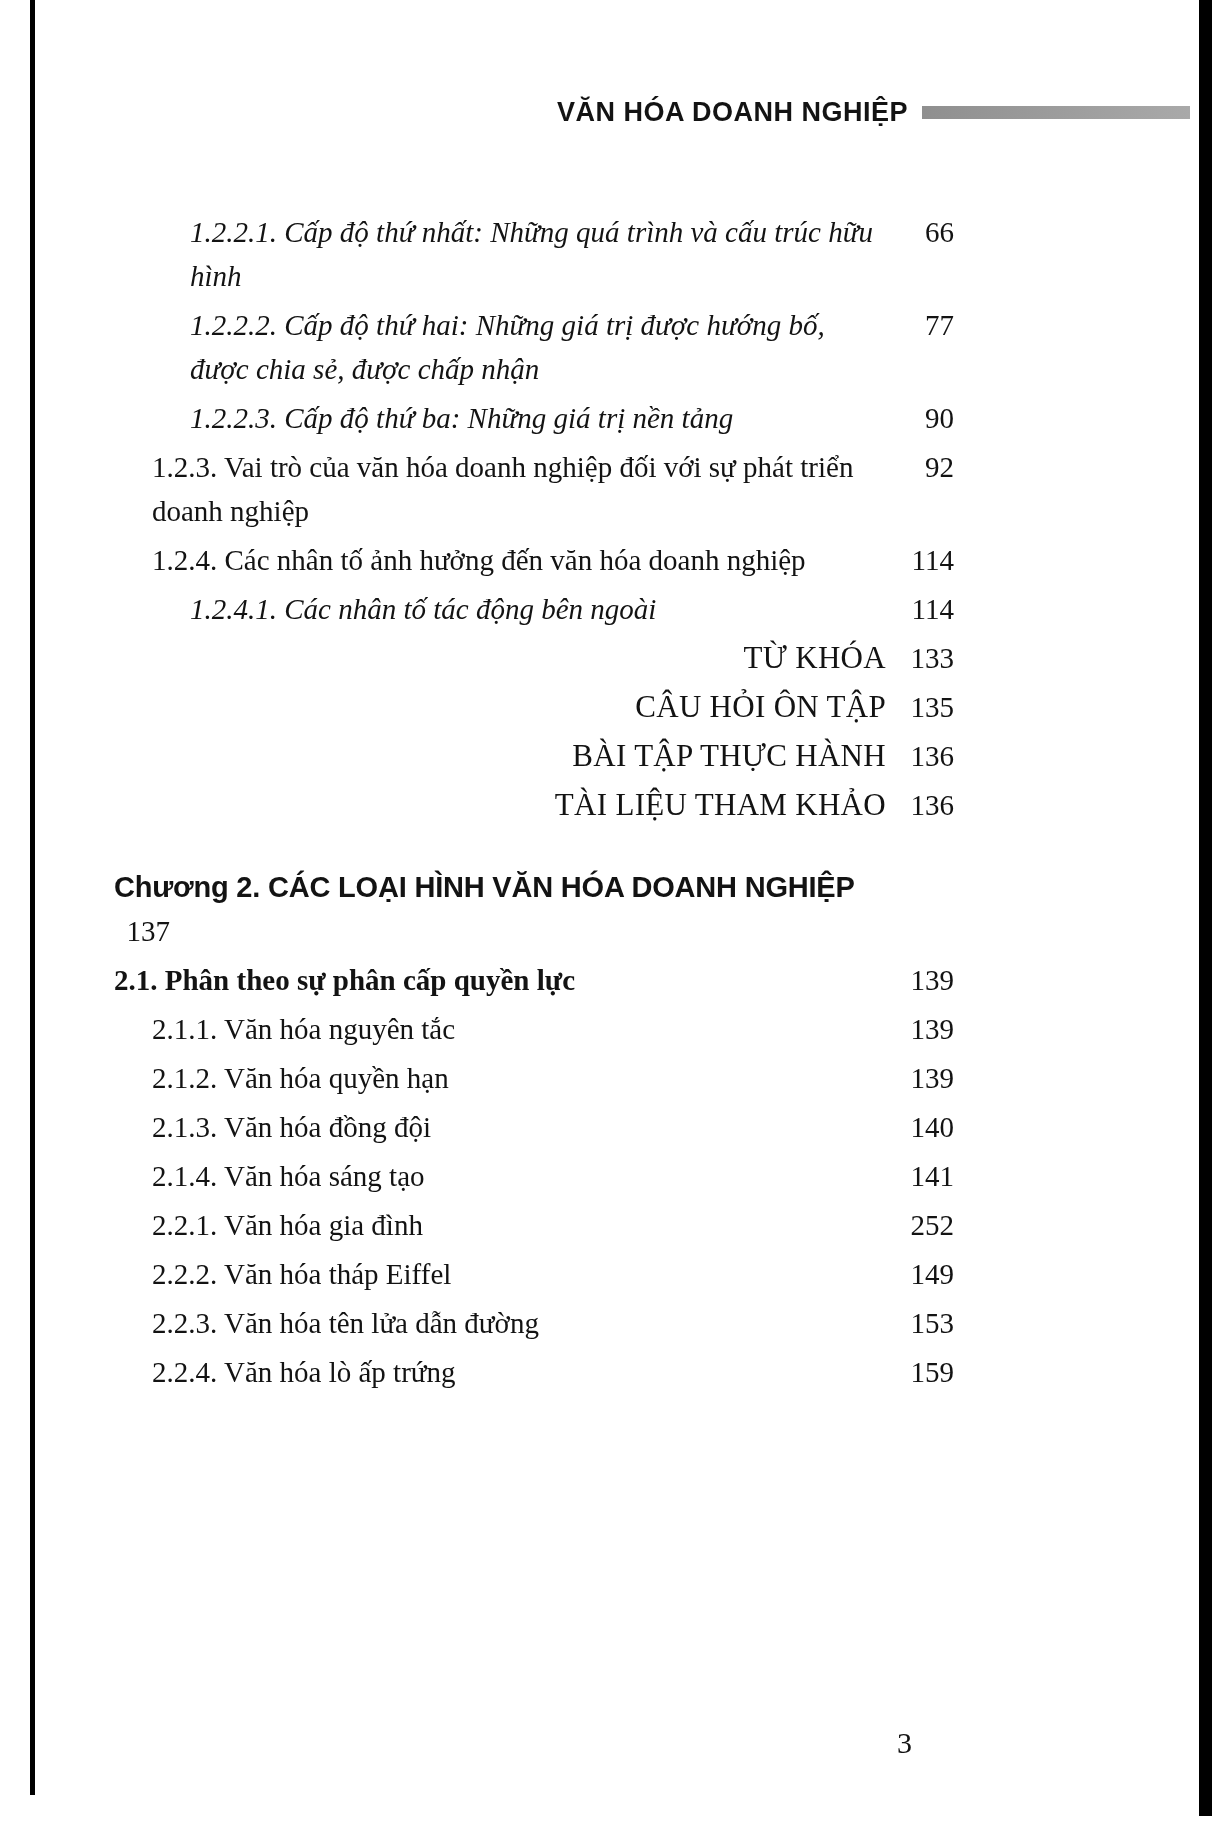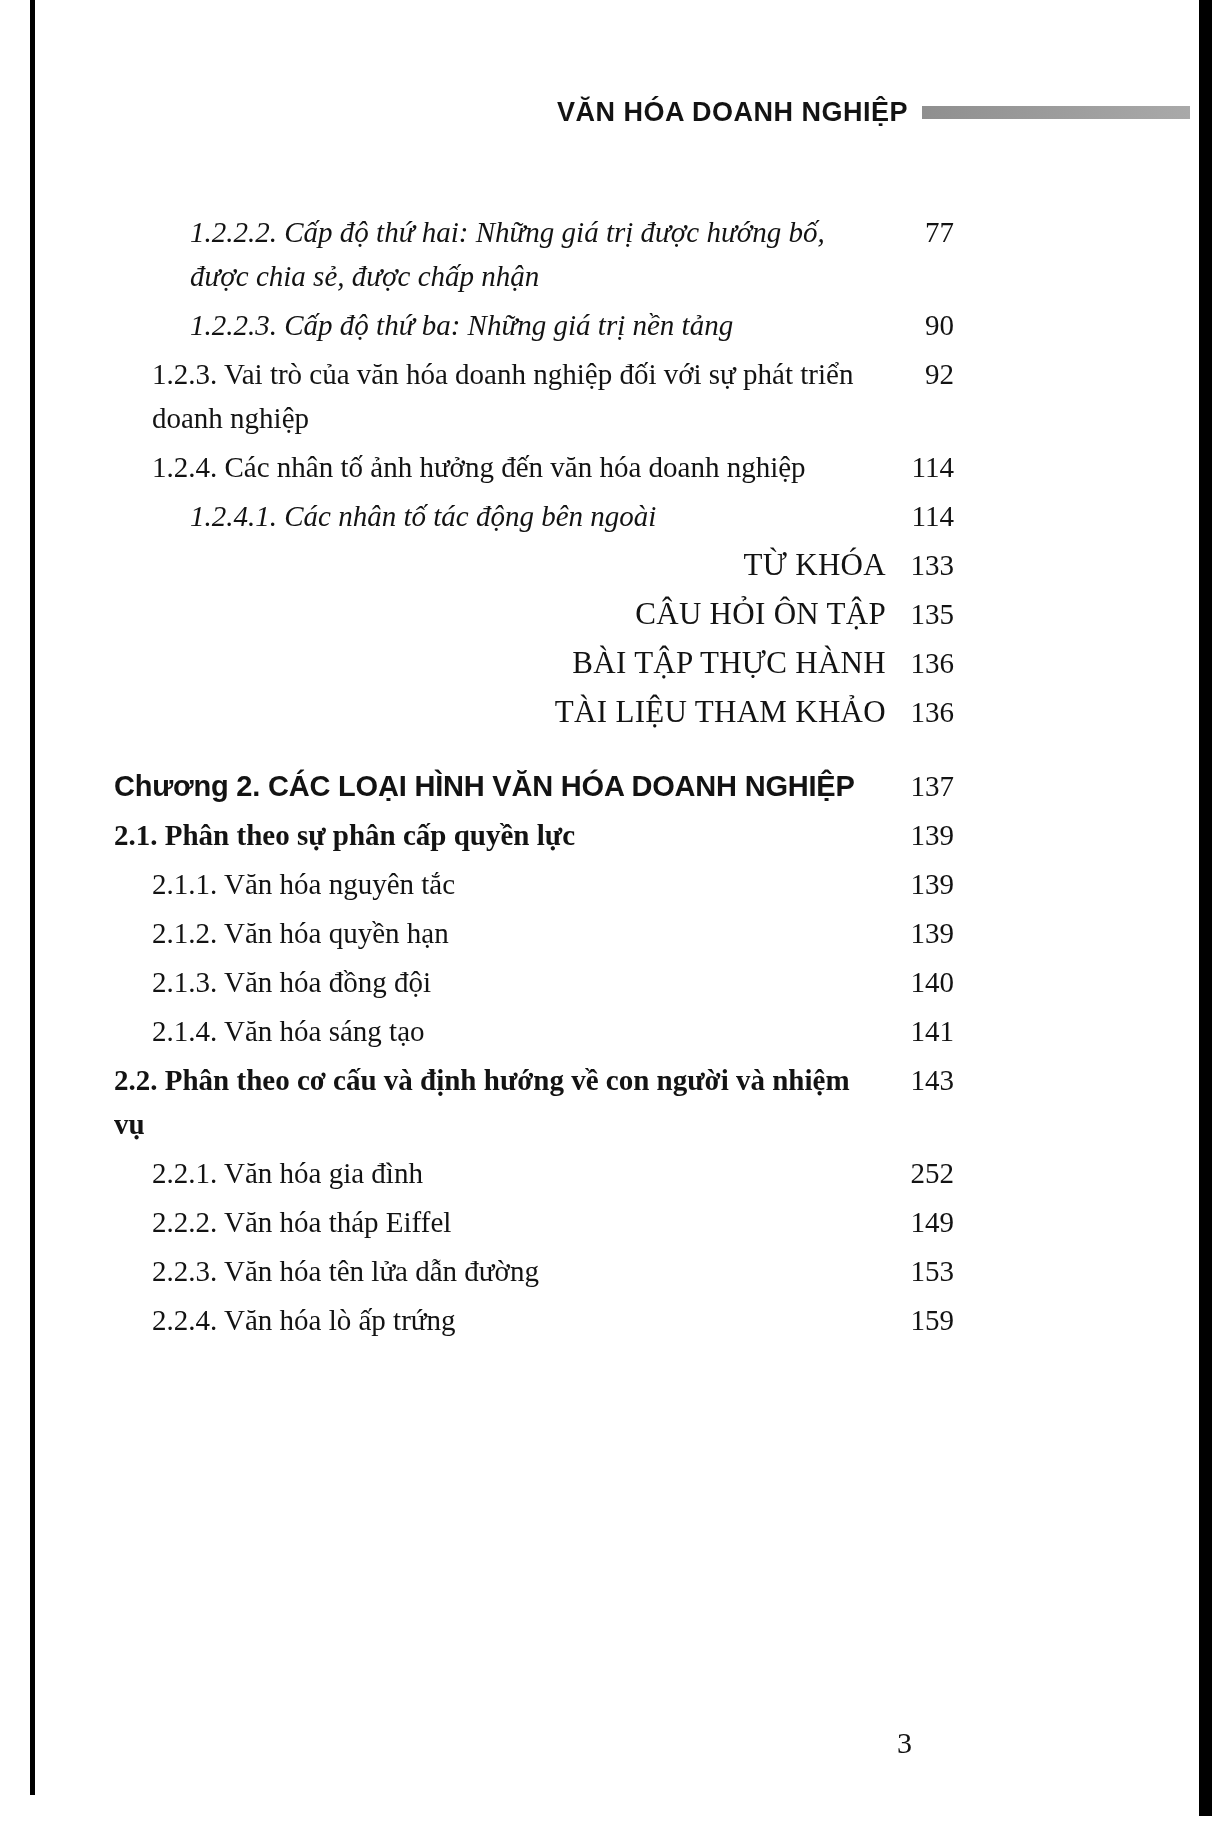--- a/index.html
+++ b/index.html
@@ -55,21 +55,21 @@
     line-height:44px;
     font-style:normal;
     font-weight:normal;
     font-family:"Liberation Serif", serif;
   }
   .ind-1 .toc-text { padding-left:38px; }
   .ind-2 .toc-text { padding-left:76px; }
   .st-italic .toc-text { font-style:italic; }
   .st-caps .toc-text { font-size:31px; letter-spacing:0.3px;text-align:right; }
   .st-bold .toc-text { font-weight:bold; }
-  .st-chapter { margin-top:30px; }
+  .st-chapter { margin-top:38px;flex-direction:column; }
   .st-chapter .toc-text {
     font-family:"Liberation Sans", sans-serif;
     font-weight:bold;
     font-size:29px;
     letter-spacing:-0.2px;
   }
   
   .footer-page {
     position:absolute;
     right:300px;
@@ -82,20 +82,24 @@
 
 <div class="edge-left"></div>
 <div class="edge-right"></div>
 
 <div class="header">
   <span class="header-title">VĂN HÓA DOANH NGHIỆP</span>
   <span class="header-bar"></span>
 </div>
 
 <div class="toc">
+  <div class="toc-row ind-2 st-italic">
+    <span class="toc-text">1.2.2.1. Cấp độ thứ nhất: Những quá trình và cấu trúc hữu hình</span>
+    <span class="toc-page">66</span>
+  </div>
 
   <div class="toc-row ind-2 st-italic">
     <span class="toc-text">1.2.2.2. Cấp độ thứ hai: Những giá trị được hướng bố, được chia sẻ, được chấp nhận</span>
     <span class="toc-page">77</span>
   </div>
 
   <div class="toc-row ind-2 st-italic">
     <span class="toc-text">1.2.2.3. Cấp độ thứ ba: Những giá trị nền tảng</span>
     <span class="toc-page">90</span>
   </div>
@@ -159,24 +163,20 @@
   <div class="toc-row ind-1 st-normal">
     <span class="toc-text">2.1.3. Văn hóa đồng đội</span>
     <span class="toc-page">140</span>
   </div>
 
   <div class="toc-row ind-1 st-normal">
     <span class="toc-text">2.1.4. Văn hóa sáng tạo</span>
     <span class="toc-page">141</span>
   </div>
 
-  <div class="toc-row ind-0 st-bold">
-    <span class="toc-text">2.2. Phân theo cơ cấu và định hướng về con người và nhiệm vụ</span>
-    <span class="toc-page">143</span>
-  </div>
 
   <div class="toc-row ind-1 st-normal">
     <span class="toc-text">2.2.1. Văn hóa gia đình</span>
     <span class="toc-page">252</span>
   </div>
 
   <div class="toc-row ind-1 st-normal">
     <span class="toc-text">2.2.2. Văn hóa tháp Eiffel</span>
     <span class="toc-page">149</span>
   </div>

